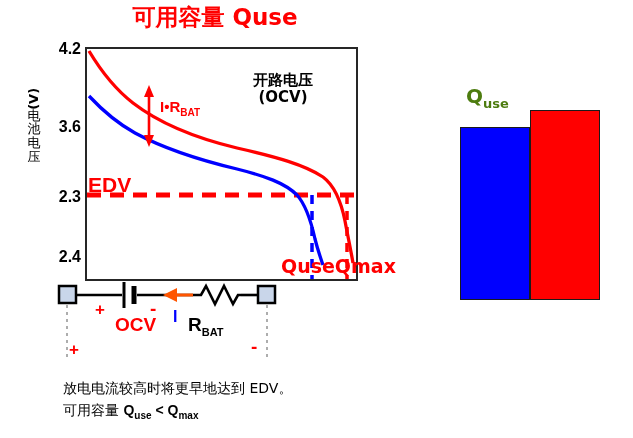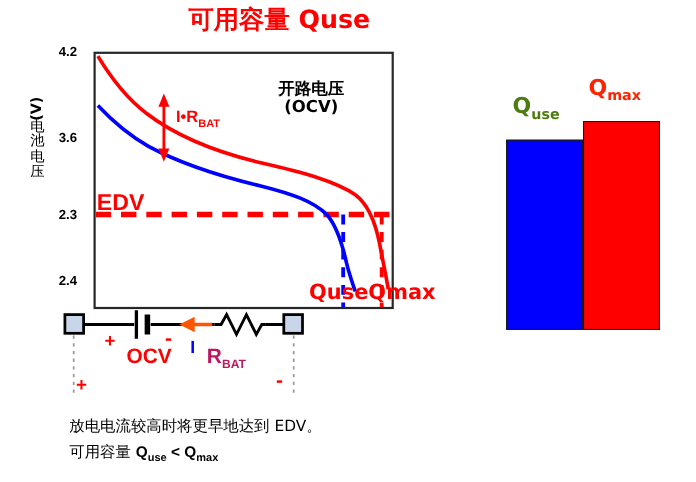--- a/index.html
+++ b/index.html
@@ -27,21 +27,20 @@
     left: 0;
     top: 2px;
     width: 430px;
     text-align: center;
     font-size: 23px;
     font-weight: bold;
     color: #ff0000;
     letter-spacing: 0px;
     white-space: nowrap;
     font-family: "DejaVu Sans", "Liberation Sans", sans-serif;
-    padding-left: 39px;
   }
   
   #chart-area {
     position: absolute;
     left: 0px;
     top: 30px;
     width: 400px;
     height: 250px;
   }
   #plot-frame {
@@ -50,22 +49,22 @@
     top: 17px;
     width: 273px;
     height: 234px;
     border: 2px solid #262626;
     box-sizing: border-box;
     background: #ffffff;
   }
   .ytick {
     position: absolute;
     right: 100%;
-    margin-right: 17px;
-    font-size: 12px;
+    margin-right: 6px;
+    font-size: 16px;
     font-weight: bold;
     color: #000000;
     line-height: 1;
     white-space: nowrap;
   }
   #ylabel {
     position: absolute;
     left: 24px;
     top: 62px;
     width: 20px;
@@ -130,21 +129,21 @@
     left: 55px;
     top: 278px;
     width: 250px;
     height: 95px;
   }
   .ckt-txt { position: absolute; white-space: nowrap; }
   #ckt-plus1 { left: 40px; top: 22px; font-size: 17px; font-weight: bold; color: #ff0000; }
   #ckt-minus1 { left: 95px; top: 20px; font-size: 19px; font-weight: bold; color: #ff0000; }
   #ckt-ocv { left: 60px; top: 36px; font-size: 19px; font-weight: bold; color: #ff0000; }
   #ckt-i { left: 118px; top: 30px; font-size: 16px; font-weight: bold; color: #0000ff; }
-  #ckt-rbat { left: 133px; top: 36px; font-size: 19px; font-weight: bold; color: #be185d; }
+  #ckt-rbat { left: 133px; top: 36px; font-size: 19px; font-weight: bold; color: #000000; }
   #ckt-rbat sub { font-size: 11px; }
   #ckt-eq-plus { left: 14px; top: 62px; font-size: 17px; font-weight: bold; color: #ff0000; }
   #ckt-eq { left: 37px; top: 60px; font-size: 17px; font-weight: bold; color: #0000ff; white-space: nowrap; }
   #ckt-eq sub { font-size: 11px; }
   #ckt-eq-minus { left: 196px; top: 58px; font-size: 19px; font-weight: bold; color: #ff0000; }
   
   #notes {
     position: absolute;
     left: 63px;
     top: 378px;
@@ -301,18 +300,15 @@
       <span>可用容量 </span><b>Q</b><b><sub>use</sub></b><b> &lt; </b><b>Q</b><b><sub>max</sub></b>
     </div>
   </div>
 
   <div id="bars">
     <div class="bar" id="bar-quse"></div>
     <div class="bar" id="bar-qmax"></div>
     <div class="bar-label" id="label-quse">
       <span>Q</span><sub>use</sub>
     </div>
-    <div class="bar-label" id="label-qmax">
-      <span>Q</span><sub>max</sub>
-    </div>
   </div>
 
 </div>
 
 </body></html>

